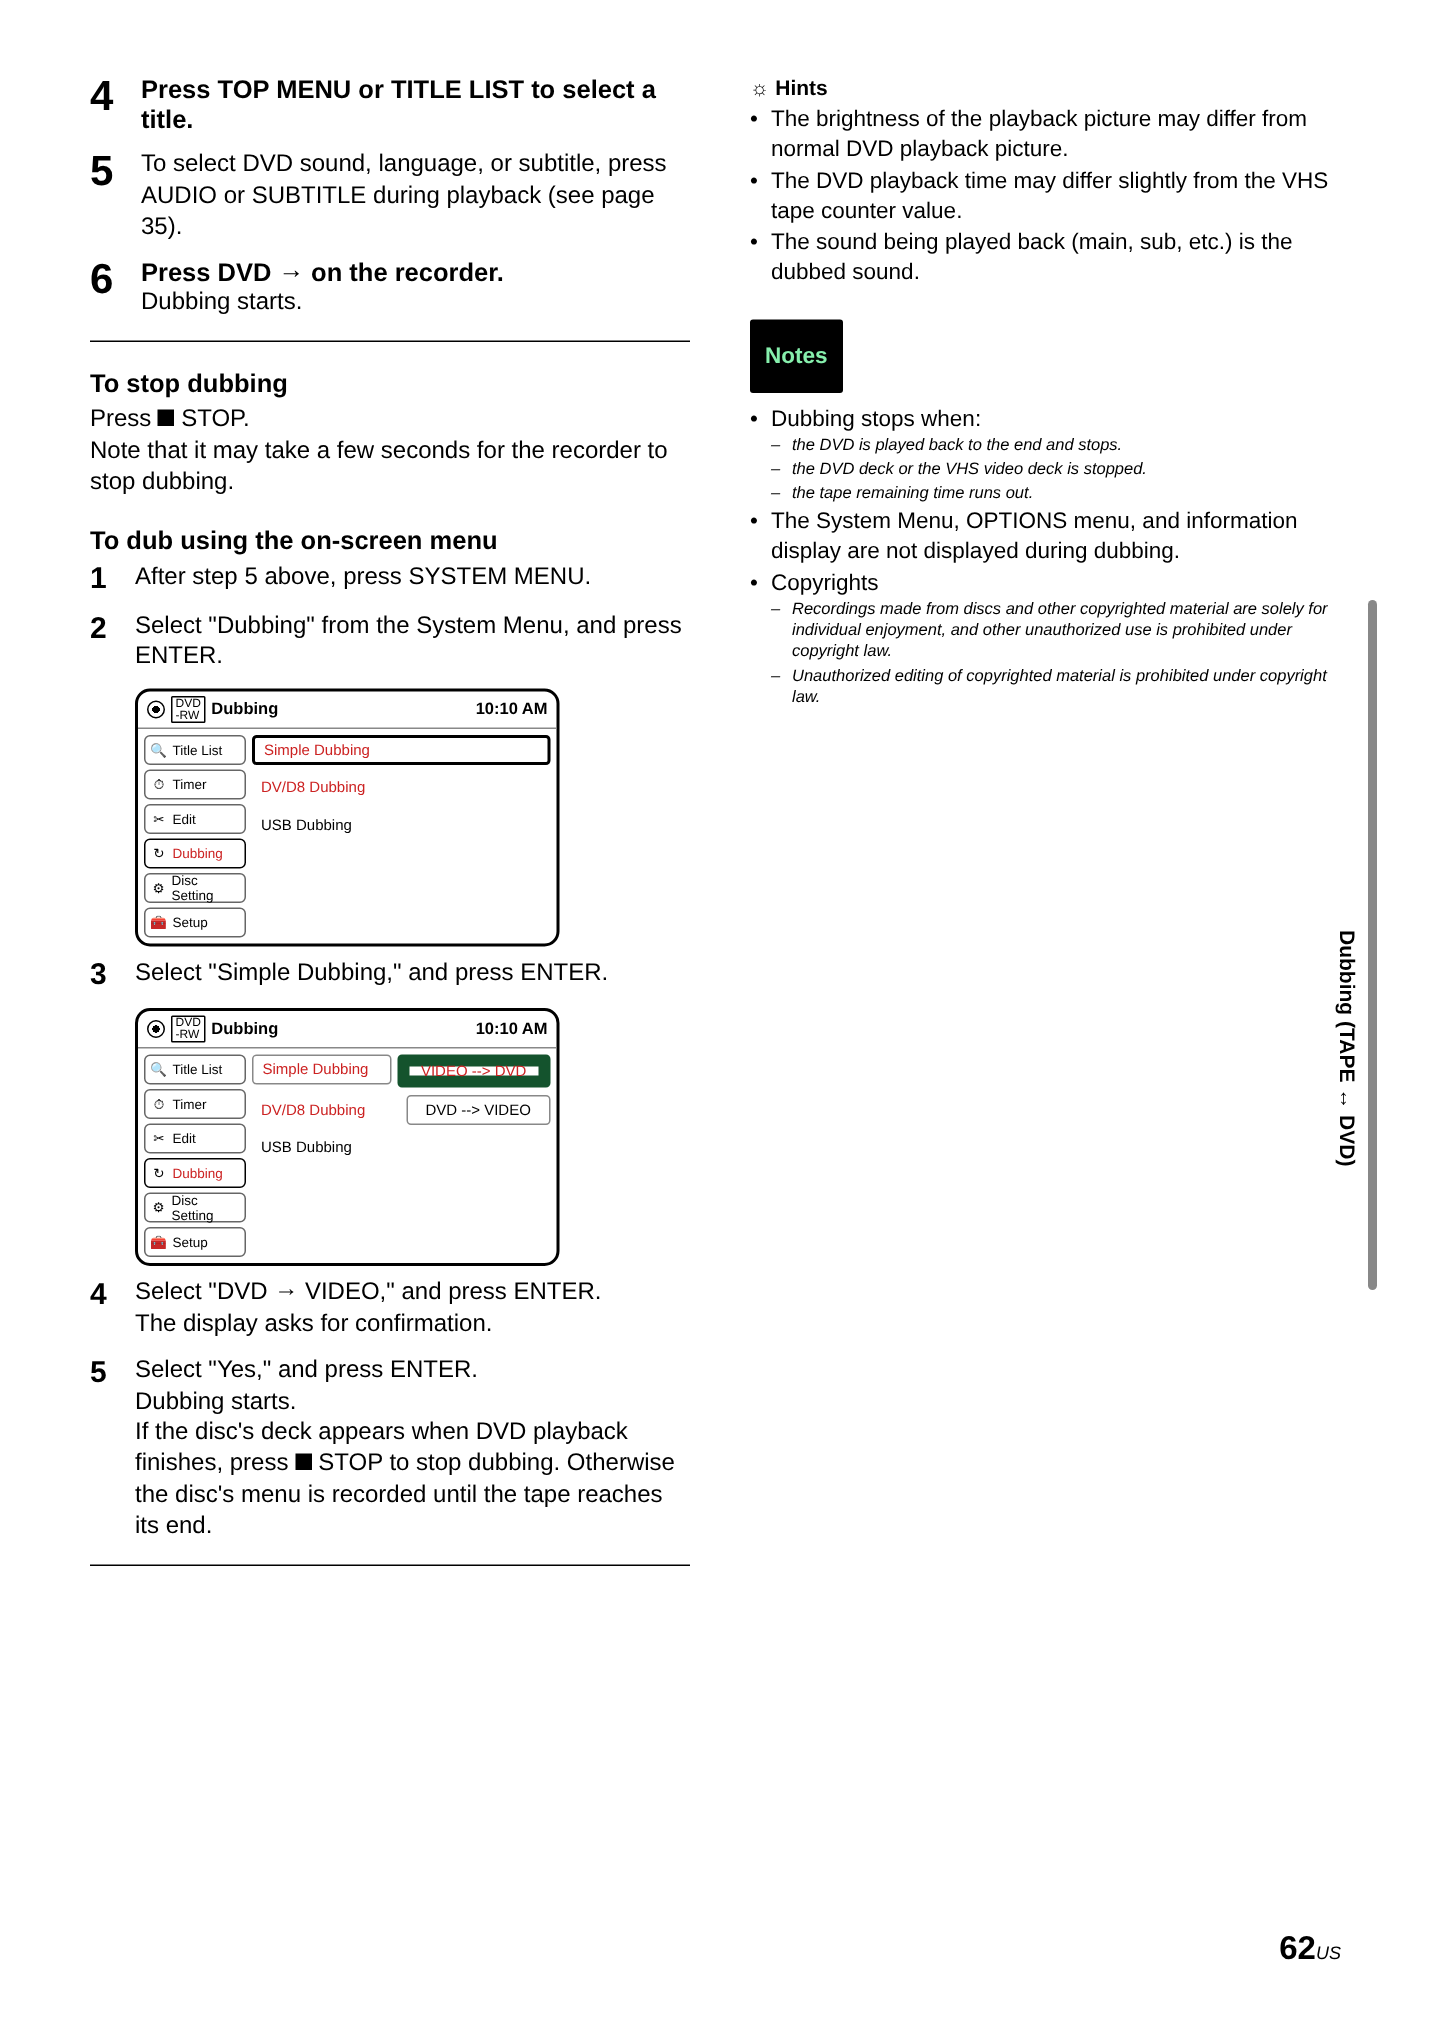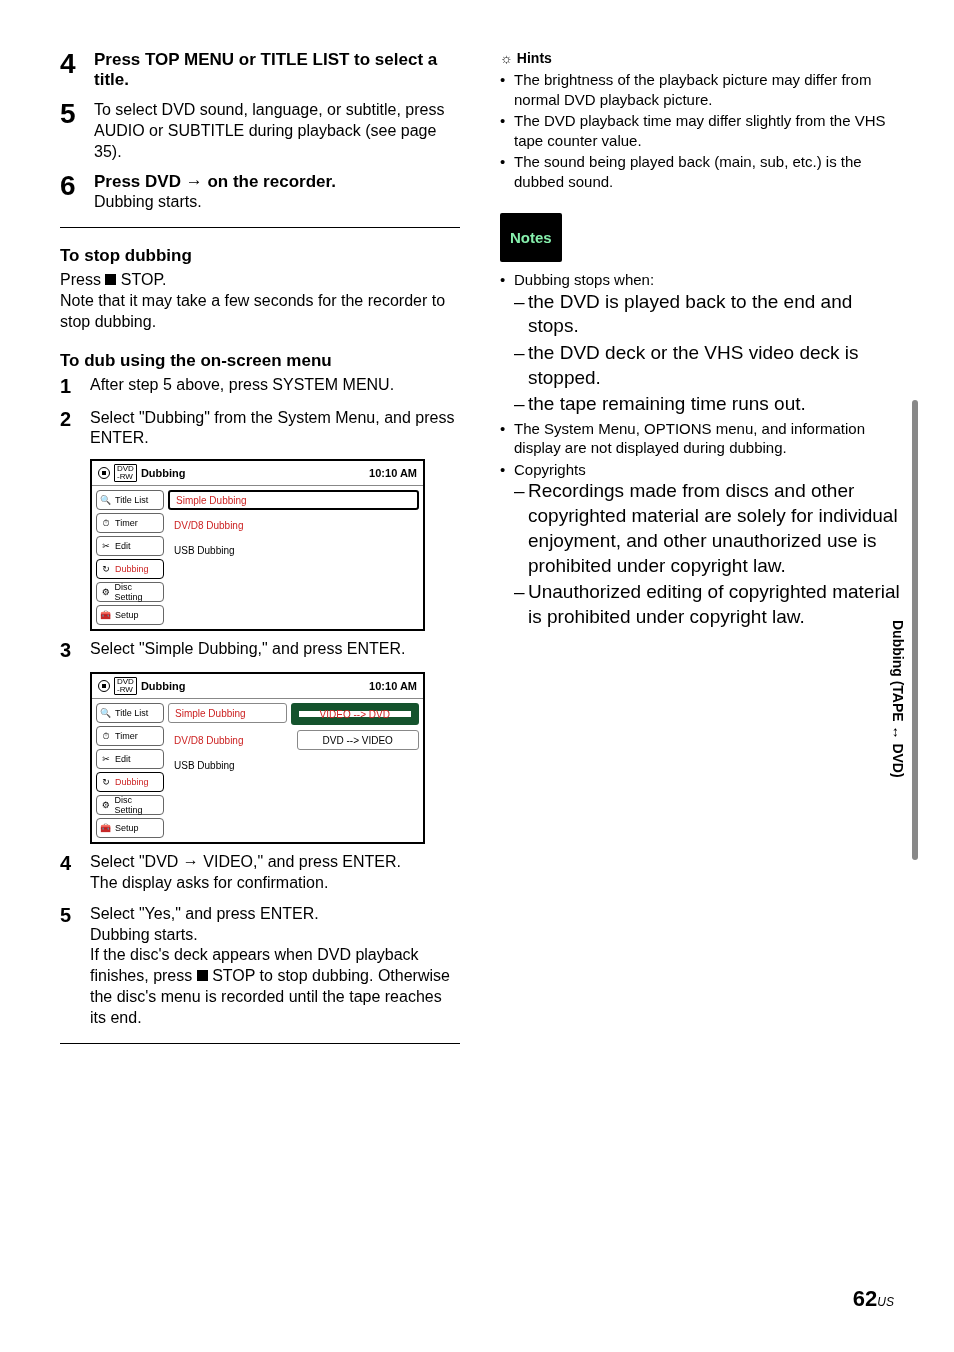--- a/index.html
+++ b/index.html
@@ -26,27 +26,27 @@
     hr { border: none; border-top: 1px solid #000; margin: 14px 0; }
     .icon-stop { display: inline-block; width: 11px; height: 11px; background: #000; position: relative; top: 0px; }
     .icon-pause { display: inline-block; font-weight: bold; letter-spacing: -2px; }
     .icon-arrow { display: inline-block; position: relative; top: -2px; }
     .hints-hdr { font-weight: bold; font-size: 14px; margin-bottom: 4px; display: flex; align-items: center; gap: 4px;}
     .bulb { font-size: 14px; }
     ul.bullets { list-style: none; padding: 0; }
     ul.bullets > li { position: relative; padding-left: 14px; margin-bottom: 2px; font-size: 15px; line-height: 1.3; }
     ul.bullets > li:before { content: "•"; position: absolute; left: 0; }
     ul.dashes { list-style: none; padding: 0; }
-    ul.dashes > li { position: relative; padding-left: 14px; margin-bottom: 2px; font-size: 19px; line-height: 1.3; }
+    ul.dashes > li { position: relative; padding-left: 14px; margin-bottom: 2px; font-size: 11px; line-height: 1.3; font-style: italic; }
     ul.dashes > li:before { content: "–"; position: absolute; left: 0; }
     .notes-box { display: inline-block; background: #000; color: #86efac; padding: 16px 10px; font-weight: bold; font-size: 15px; border-radius: 2px; margin: 20px 0 8px 0; }
     .menu-box {
-      border: 2px solid #000; width: 335px; margin: 8px 0 8px 30px;
+      border: 2px solid #000; width: 283px; margin: 8px 0 8px 30px;
       font-family: Arial; font-size: 11px;
-      border-radius: 0;
+      border-radius: 10px;
     }
     .menu-hdr { display: flex; align-items: center; gap: 4px; padding: 3px 6px; border-bottom: 1px solid #888; }
     .menu-hdr .disc { width: 12px; height: 12px; border: 1.5px solid #000; border-radius: 50%; background: radial-gradient(#000 0 35%, transparent 36%); }
     .menu-hdr .dvd { border:1px solid #000; padding: 0 2px; font-size: 8px; line-height: 1; border-radius: 1px;}
     .menu-hdr .title { font-weight: bold; }
     .menu-hdr .time { margin-left: auto; font-weight: bold; }
     .menu-body { display: flex; padding: 4px; gap: 4px; min-height: 130px;}
     .menu-side { display: flex; flex-direction: column; gap: 3px; width: 68px; }
     .menu-side-item { border: 1px solid #666; border-radius: 4px; padding: 2px 3px; display: flex; align-items: center; gap: 3px; font-size: 9px; height: 20px;}
     .menu-side-item.sel { border: 1px solid #000; }

